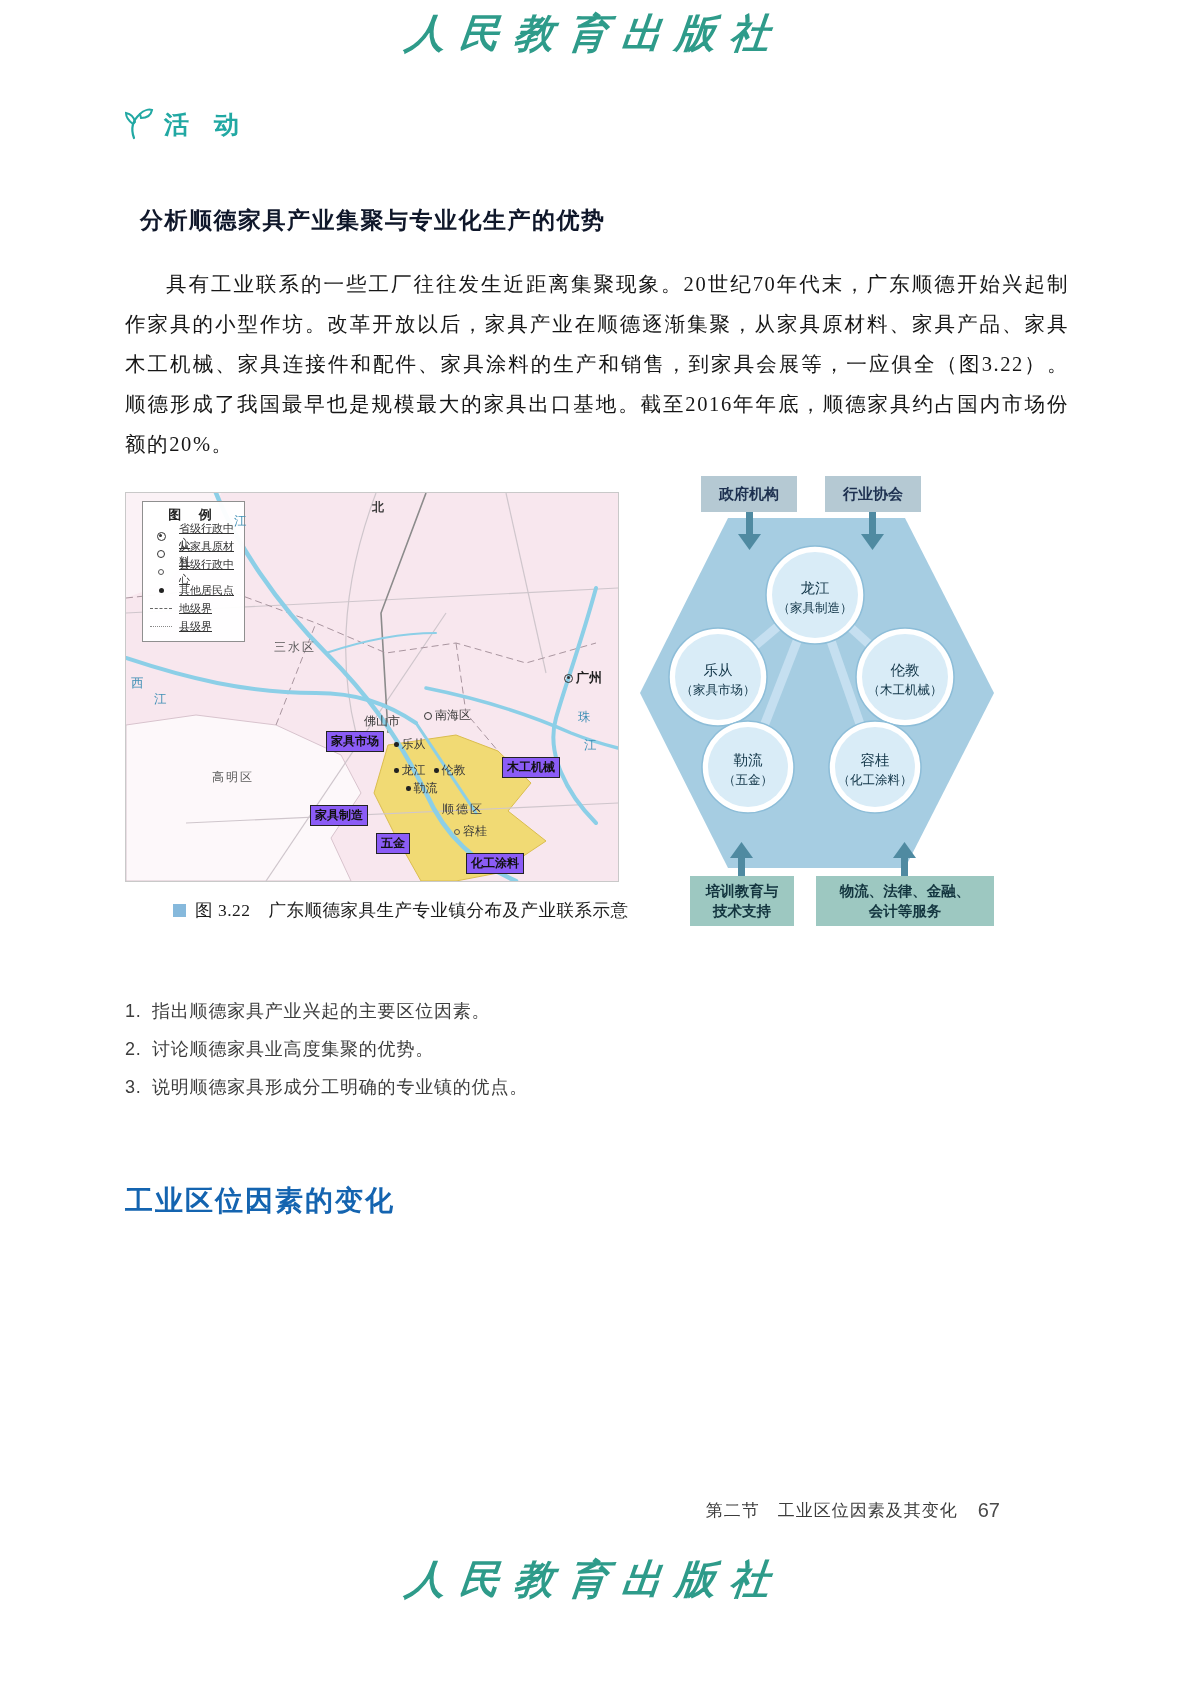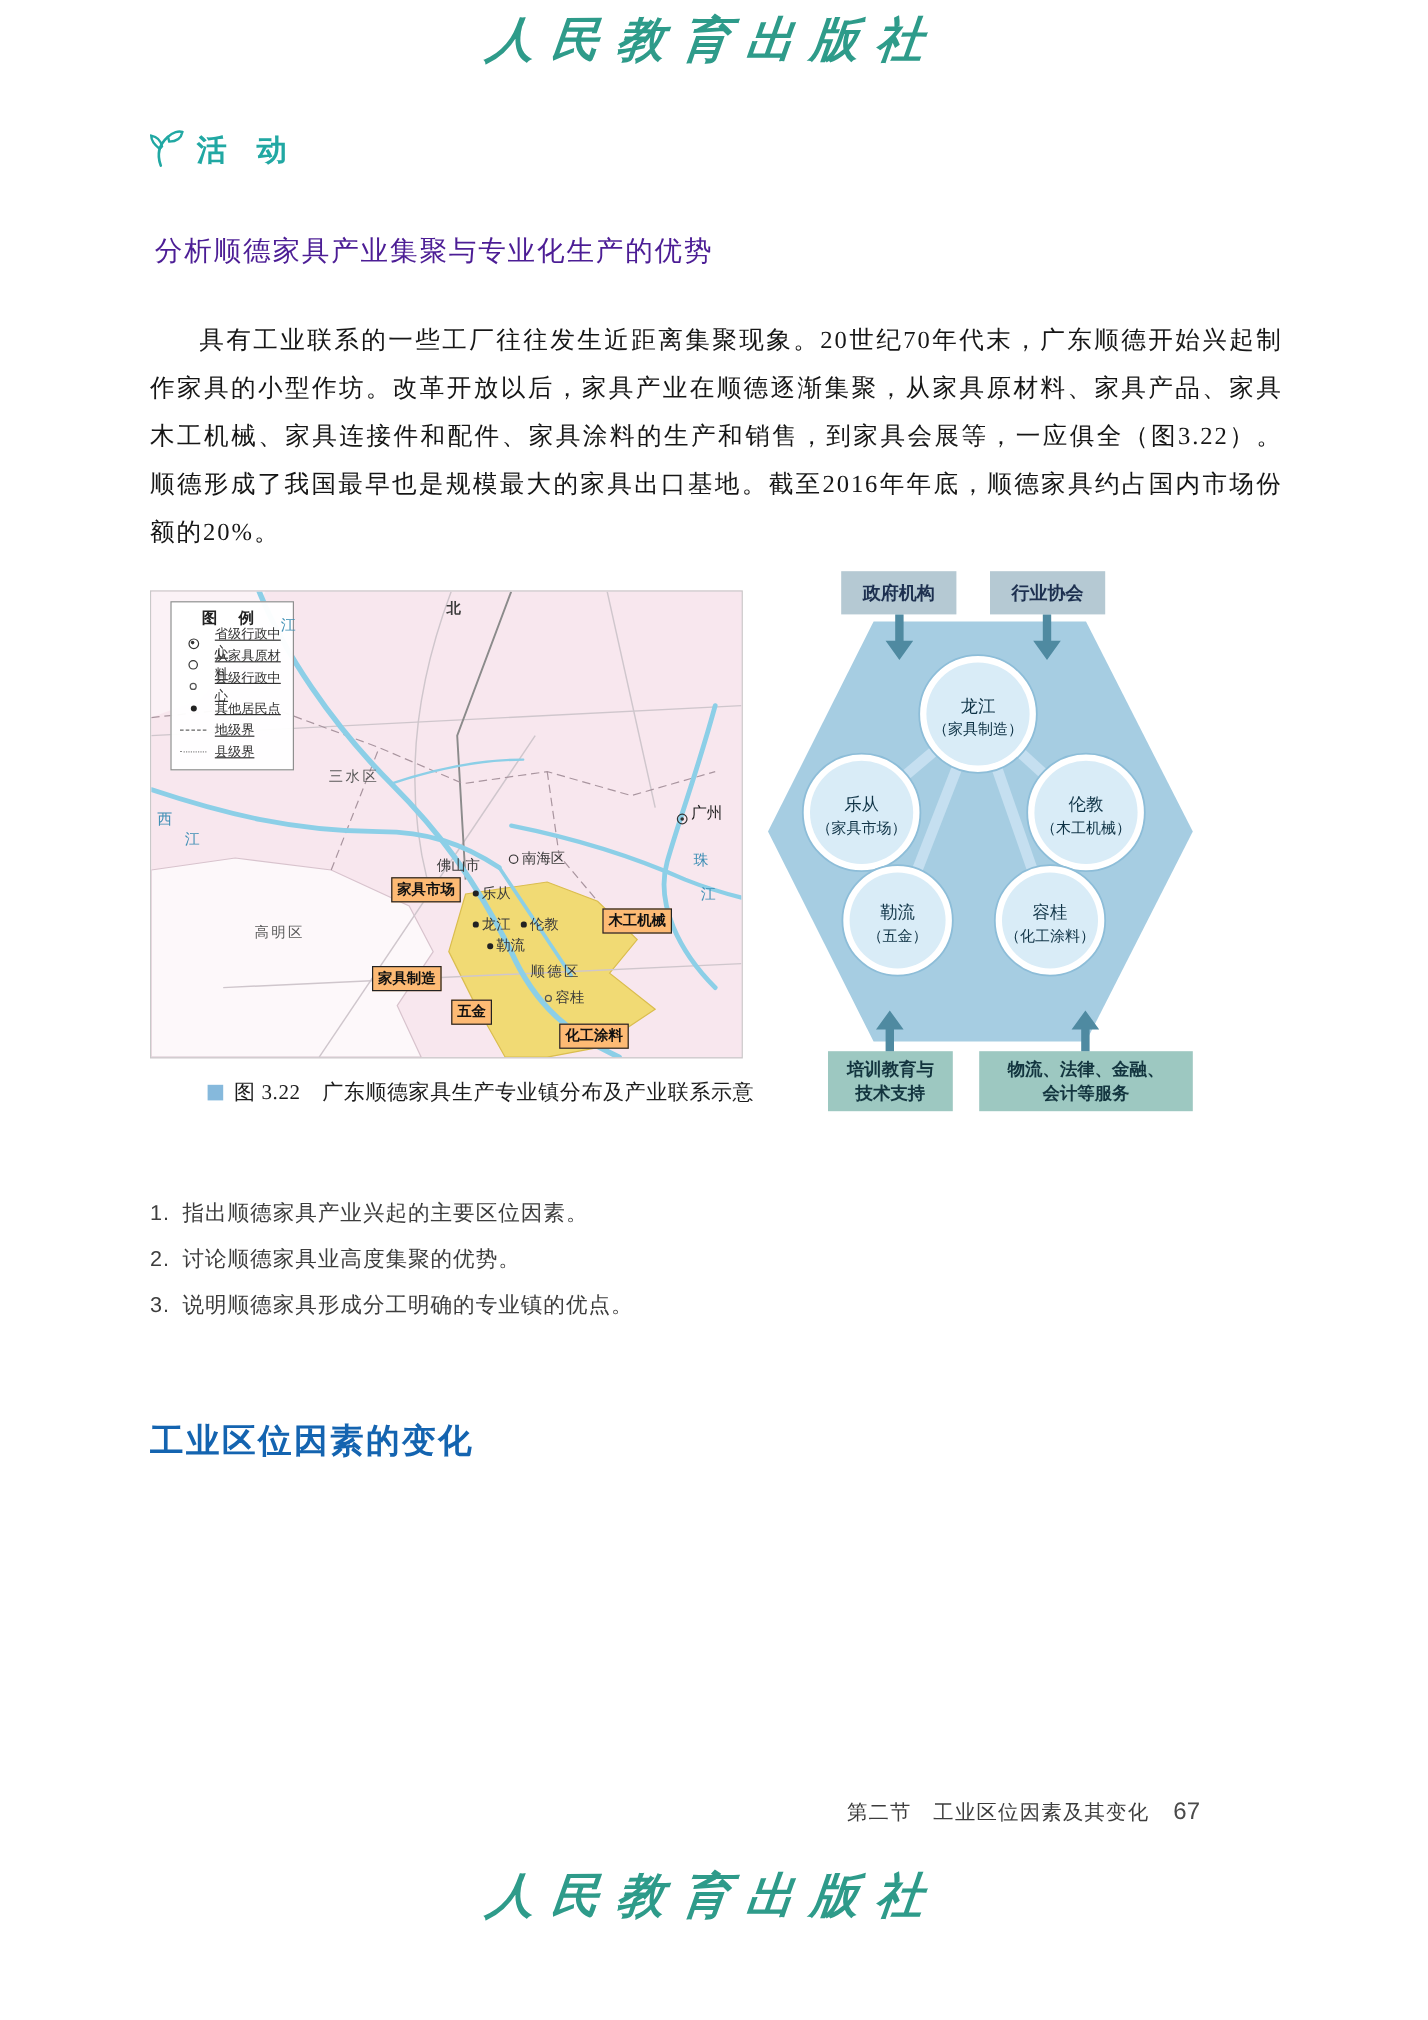--- a/index.html
+++ b/index.html
@@ -11,22 +11,22 @@
           color:#2e9b8a; font-weight:bold; font-style:italic; font-size:40px;
           letter-spacing:14px; white-space:nowrap; }
   .logo.top { top:6px; }
   .logo.bottom { top:1552px; }
 
   
   .activity-row { position:absolute; left:120px; top:106px; display:flex; align-items:center; gap:10px; }
   .activity-label { font-family:"Liberation Sans", sans-serif; font-size:25px; font-weight:bold;
                     letter-spacing:9px; color:#21a8a3; }
 
-  .activity-title { position:absolute; left:125px; top:190px; margin:4px; font-size:23px;
-                    font-weight:normal; color:#4c1d95; letter-spacing:1.5px; }
+  .activity-title { position:absolute; left:125px; top:190px; margin:15px; font-size:23px;
+                    font-weight:bold; color:#0f172a; letter-spacing:1.5px; }
 
   .para { position:absolute; margin:0; text-align:justify; text-indent:2em; color:#161616; }
   .para1 { left:125px; top:264px; width:944px; font-size:20.5px; line-height:40px; letter-spacing:1.6px; }
   .para2 { left:125px; top:1250px; width:676px; font-size:21.5px; line-height:49px; letter-spacing:1.5px; }
 
   
   .map { position:absolute; left:125px; top:492px; width:492px; height:388px;
          border:1px solid #c9c9c9; background:#f8e7ee; overflow:hidden; }
   .map-canvas { position:absolute; left:0; top:0; }
 
@@ -42,25 +42,25 @@
                      background:#333; border-radius:50%; }
   .sym-pref { width:8px; height:8px; border:1px solid #333; border-radius:50%; box-sizing:border-box; }
   .sym-county { width:6px; height:6px; border:1px solid #555; border-radius:50%; box-sizing:border-box; }
   .sym-dot { width:5px; height:5px; background:#222; border-radius:50%; }
   .sym-dash { width:22px; height:0; border-top:1.5px dashed #666; }
   .sym-dots { width:22px; height:0; border-top:1.5px dotted #888; }
 
   .mlabel { position:absolute; font-family:"Liberation Sans", sans-serif; font-size:12px;
             color:#3a3a3a; white-space:nowrap; display:flex; align-items:center; gap:3px; }
   .mlabel .dot { width:4.5px; height:4.5px; background:#222; border-radius:50%; flex:none; }
-  .mlabel.city { font-size:13px; color:#1d1d1d; font-weight:normal;align-items:flex-end; }
+  .mlabel.city { font-size:13px; color:#1d1d1d; font-weight:bold; }
   .mlabel.district { color:#5a5a5a; letter-spacing:2px; }
   .mlabel.river { color:#3f8fb5; font-size:12.5px; }
   .ibox { position:absolute; font-family:Liberation Serif, serif; font-size:12px; font-weight:bold;
-          color:#111; background:#fdba74; border:1px solid #222; padding:1px 4px; white-space:nowrap; }
+          color:#111; background:#8b5cf6; border:1px solid #222; padding:1px 4px; white-space:nowrap; }
 
   
   .caption { position:absolute; left:125px; top:898px; display:flex; align-items:center; gap:9px;
              font-size:17.5px; color:#1c1c1c; letter-spacing:0.5px;padding-left:48px; }
   .cap-square { width:13px; height:13px; background:#86b9dc; flex:none; }
 
   
   .diagram { position:absolute; left:628px; top:468px; }
   .diagram text { font-family:"Liberation Sans", sans-serif; }
   .node-name { font-size:14.5px; fill:#0f3346; }

